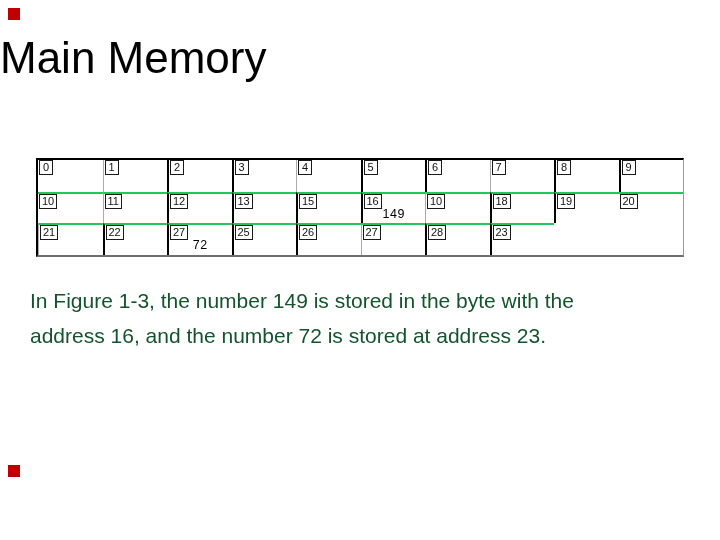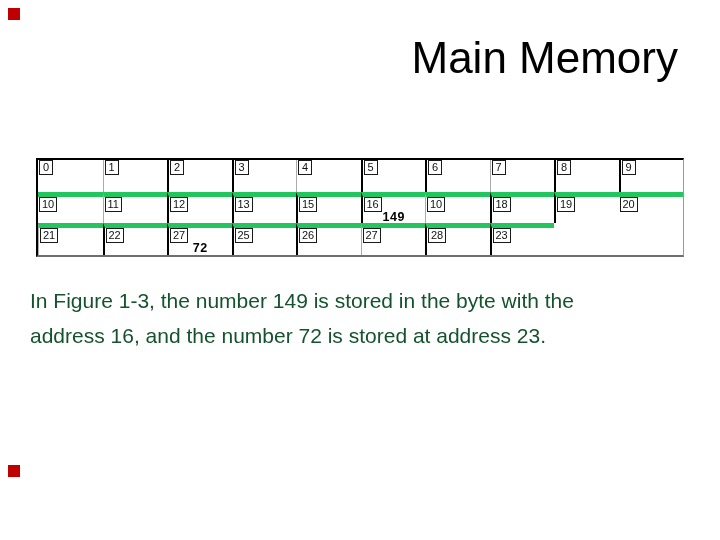--- a/index.html
+++ b/index.html
@@ -9,53 +9,53 @@
     font-family:"Liberation Sans", sans-serif;
     color:#000;
   }
   .red-square{
     position:absolute;width:12px;height:12px;left:8px;
   }
   .red-square.top{top:8px;}
   .red-square.bottom{top:465px;}
   .slide-title{
     position:absolute;top:33px;left:0;width:678px;
-    text-align:right;
+    text-align:left;
     font-size:44px;line-height:50px;
     color:#000;white-space:nowrap;
   }
   .memory-grid{
     position:absolute;left:36px;top:158px;
     width:648px;height:99px;box-sizing:border-box;
     display:grid;
     grid-template-columns:repeat(10,1fr);
     grid-template-rows:repeat(3,1fr);
     border-top:2px solid #000;
     border-left:2px solid #000;
     border-right:1px solid #9a9a9a;
     border-bottom:2px solid #6f6f6f;
     background:#fff;
   }
   .memory-cell{
     position:relative;box-sizing:border-box;background:#fff;
   }
   .memory-cell.bl{border-left:2px solid #000;}
   .memory-cell.gl{border-left:1px solid #ababab;}
-  .memory-cell.bt{border-top:5px solid #22c55e;}
+  .memory-cell.bt{border-top:2px solid #22c55e;}
   .addr-label{
     position:absolute;top:0;left:1px;
     border:1px solid #1a1a1a;background:#fff;
     font-size:11px;line-height:13px;padding:0 2px;
     min-width:8px;text-align:center;
     color:#111;
   }
   .cell-value{
     position:absolute;top:13px;left:0;width:100%;
     text-align:center;
-    font-size:12.5px;font-weight:bold;color:#000;
+    font-size:12.5px;font-weight:normal;color:#000;
     letter-spacing:0.5px;
   }
   .body-text{
     position:absolute;left:30px;top:283px;width:670px;
     font-size:21px;line-height:35px;color:#14532d;
   }
 </style>
 </head>
 <body>
 

